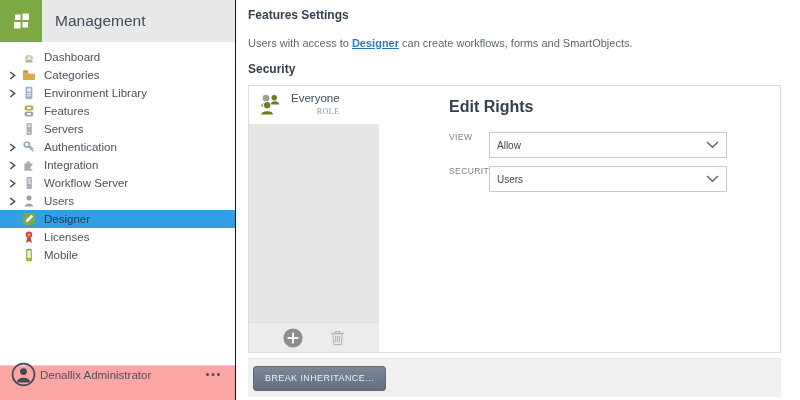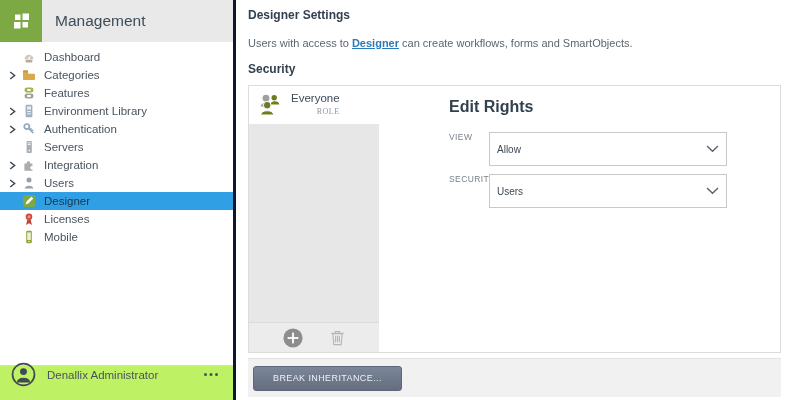--- a/index.html
+++ b/index.html
@@ -1,38 +1,38 @@
 <!DOCTYPE html>
 <html style="--brand: #7CA943; --sel: #319FE3; --link: #2B7BB9;"><head>
 <meta charset="utf-8">
 <style>
   * { box-sizing: border-box; margin: 0; padding: 0; }
   html,body { width: 800px; height: 400px; overflow: hidden; }
   body { font-family: "Liberation Sans", sans-serif; background: #fff; color: #49535f; }
   .app { display: flex; width: 800px; height: 400px; }
 
   
-  .sidebar { width: 236px; min-width: 236px; background: #fff; border-right: 3px solid #0f172a;
+  .sidebar { width: 236px; min-width: 236px; background: #fff; border-right: 1px solid #0f172a;
              display: flex; flex-direction: column; }
   .sb-header { display: flex; height: 42px; }
   .logo { width: 42px; height: 42px; background: var(--brand); display: flex;
           align-items: center; justify-content: center; flex: none; }
   .sb-title { flex: 1; background: #e9e9e9; display: flex; align-items: center;
               padding-left: 13px; font-size: 15.5px; color: #3e4c59; }
   .nav { padding-top: 6px; flex: 1; }
   .nav-item { display: flex; align-items: center; height: 18px; padding-left: 9px;
               cursor: default; }
   .nav-item .chev { width: 13px; display: flex; align-items: center; flex: none; }
   .nav-item .nav-icon { width: 14px; height: 14px; margin-right: 8px; flex: none;
                         display: flex; align-items: center; justify-content: center; }
   .nav-item .nav-label { font-size: 11.5px; color: #49535f; white-space: nowrap; }
   .nav-item.selected { background: var(--sel); }
   .nav-item.selected .nav-label { color: #16374e; }
-  .user-bar { height: 35px; background: #bef264; border-top: 1px solid #d9d9d9;
-              display: flex; align-items: center; padding: 0 12px 17px 11px; gap: 11px; }
+  .user-bar { height: 35px; background: #fca5a5; border-top: 1px solid #d9d9d9;
+              display: flex; align-items: center; padding: 0 12px 17px 11px; gap: 4px; }
   .user-name { font-size: 11.5px; color: #49535f; }
   .user-menu { margin-left: auto; display: flex; align-items: center; padding: 4px 2px; cursor: pointer; }
 
   
   .main { flex: 1; background: #fff; padding: 8px 0 0 12px; }
   .page-title { font-size: 12px; font-weight: bold; color: #33414e; }
   .desc { margin-top: 15px; font-size: 11px; color: #5b6670; }
   .desc a { color: var(--link); font-weight: bold; text-decoration: underline; cursor: pointer; }
   .section-title { margin-top: 13px; font-size: 12px; font-weight: bold; color: #33414e; }
 
@@ -46,29 +46,29 @@
   .role-type { font-size: 8px; color: #8d97a0; letter-spacing: 0.5px; margin-top: 2px; font-family: Liberation Serif, serif; }
   .role-list-bg { flex: 1; background: #e7e7e7; }
   .role-toolbar { height: 30px; background: #ececec; border-top: 1px solid #dcdcdc;
                   display: flex; align-items: center; justify-content: center; gap: 27px; }
   .tb-btn { display: flex; align-items: center; justify-content: center; cursor: pointer; }
 
   .rights-pane { flex: 1; padding: 12px 0 0 70px; }
   .rights-title { font-size: 16px; font-weight: bold; color: #33414e; margin-bottom: 16px; }
   .rights-row { display: flex; align-items: flex-start; margin-bottom: 8px; }
   .rights-label { width: 40px; font-size: 8.5px; color: #7a828c; letter-spacing: 0.4px; flex: none; }
-  .fake-select { width: 238px; height: 18px; border: 1px solid #c9c9c9; background: #fff;
+  .fake-select { width: 238px; height: 26px; border: 1px solid #c9c9c9; background: #fff;
                  display: flex; align-items: center; justify-content: space-between;
-                 padding: 16px 7px; font-size: 10px; color: #3f4954; cursor: pointer; }
+                 padding: 0 7px; font-size: 10px; color: #3f4954; cursor: pointer; }
 
   .footer-strip { margin-top: 5px; width: 533px; height: 39px; background: #f1f1f1;
                   border-top: 1px solid #e3e3e3; display: flex; align-items: center; padding-left: 5px; }
   .break-btn { font-family: "Liberation Sans", sans-serif; font-size: 9px; letter-spacing: 0.4px;
                color: #eef1f5; background: linear-gradient(#7b8699, #646e7f);
-               border: 1px solid #5c6777; border-radius: 3px; padding: 6px 19px 7px; cursor: pointer; }
+               border: 1px solid #5c6777; border-radius: 3px; padding: 6px 11px 7px; cursor: pointer; }
 </style>
 </head>
 <body>
 
 <div class="app">
 
   <div class="sidebar">
     <div class="sb-header">
       <div class="logo">
           <svg width="21" height="21" viewBox="0 0 21 21">
@@ -101,85 +101,101 @@
           </span>
           <span class="nav-icon">
             <svg width="14" height="14" viewBox="0 0 14 14">
               <rect x="1" y="2.2" width="5" height="3" rx="0.6" fill="#c6973f"></rect>
               <path d="M1 4.2 h4.6 l1.2 1.5 H12.4 a.6.6 0 0 1 .6.6 v4.9 a.8.8 0 0 1-.8.8 H1.8 a.8.8 0 0 1-.8-.8 z" fill="#d9a94e"></path>
             </svg>
           </span>
           <span class="nav-label">Categories</span>
         </div>
         <div class="nav-item">
+          <span class="chev">
+            <svg width="7" height="9" viewBox="0 0 7 9">
+              <path d="M1.2 1 L5.6 4.5 L1.2 8" fill="none" stroke="#3e4a55" stroke-width="1.5"></path>
+            </svg>
+          </span>
+          <span class="nav-icon">
+            <svg width="14" height="14" viewBox="0 0 14 14">
+              <rect x="3.6" y="0.8" width="6.8" height="12.4" rx="1" fill="#9fb0c2"></rect>
+              <rect x="5" y="2.4" width="4" height="3.2" fill="#e8edf2"></rect>
+              <rect x="5" y="7" width="4" height="1.1" fill="#e8edf2"></rect>
+              <rect x="5" y="9.2" width="4" height="1.1" fill="#e8edf2"></rect>
+            </svg>
+          </span>
+          <span class="nav-label">Environment Library</span>
+        </div>
+        <div class="nav-item">
           <span class="chev"></span>
           <span class="nav-icon">
             <svg width="14" height="14" viewBox="0 0 14 14">
               <rect x="2.6" y="1.4" width="8.8" height="5.1" rx="2.2" fill="#a8b24a"></rect>
               <rect x="5.1" y="3" width="3.8" height="1.9" rx="0.9" fill="#fff"></rect>
               <rect x="2.6" y="7.4" width="8.8" height="5.1" rx="2.2" fill="#9aa89c"></rect>
               <rect x="5.1" y="9" width="3.8" height="1.9" rx="0.9" fill="#fff"></rect>
             </svg>
           </span>
           <span class="nav-label">Features</span>
         </div>
         <div class="nav-item">
-          <span class="chev">
-            <svg width="7" height="9" viewBox="0 0 7 9">
-              <path d="M1.2 1 L5.6 4.5 L1.2 8" fill="none" stroke="#3e4a55" stroke-width="1.5"></path>
-            </svg>
-          </span>
-          <span class="nav-icon">
-            <svg width="14" height="14" viewBox="0 0 14 14">
-              <rect x="3.6" y="0.8" width="6.8" height="12.4" rx="1" fill="#9fb0c2"></rect>
-              <rect x="5" y="2.4" width="4" height="3.2" fill="#e8edf2"></rect>
-              <rect x="5" y="7" width="4" height="1.1" fill="#e8edf2"></rect>
-              <rect x="5" y="9.2" width="4" height="1.1" fill="#e8edf2"></rect>
-            </svg>
-          </span>
-          <span class="nav-label">Environment Library</span>
-        </div>
-        <div class="nav-item">
-          <span class="chev">
-            <svg width="7" height="9" viewBox="0 0 7 9">
-              <path d="M1.2 1 L5.6 4.5 L1.2 8" fill="none" stroke="#3e4a55" stroke-width="1.5"></path>
-            </svg>
-          </span>
-          <span class="nav-icon">
-            <svg width="14" height="14" viewBox="0 0 14 14">
-              <circle cx="4.8" cy="4.6" r="2.6" fill="none" stroke="#93a7bc" stroke-width="1.7"></circle>
-              <path d="M6.8 6.6 L11.4 11.2 M9.6 9.4 l1.6-1.5 M8.1 7.9 l1.5-1.5" stroke="#93a7bc" stroke-width="1.5" fill="none"></path>
-            </svg>
-          </span>
-          <span class="nav-label">Authentication</span>
-        </div>
-        <div class="nav-item">
           <span class="chev"></span>
           <span class="nav-icon">
             <svg width="14" height="14" viewBox="0 0 14 14">
               <rect x="4.6" y="0.9" width="5.2" height="12.2" rx="0.8" fill="#a9aeb4"></rect>
               <rect x="5.8" y="2.4" width="2.8" height="0.9" fill="#fff"></rect>
               <rect x="5.8" y="4.2" width="2.8" height="0.9" fill="#fff"></rect>
               <circle cx="7.2" cy="10.6" r="0.8" fill="#fff"></circle>
             </svg>
           </span>
           <span class="nav-label">Servers</span>
         </div>
         <div class="nav-item">
           <span class="chev">
             <svg width="7" height="9" viewBox="0 0 7 9">
               <path d="M1.2 1 L5.6 4.5 L1.2 8" fill="none" stroke="#3e4a55" stroke-width="1.5"></path>
             </svg>
           </span>
           <span class="nav-icon">
             <svg width="14" height="14" viewBox="0 0 14 14">
+              <circle cx="4.8" cy="4.6" r="2.6" fill="none" stroke="#93a7bc" stroke-width="1.7"></circle>
+              <path d="M6.8 6.6 L11.4 11.2 M9.6 9.4 l1.6-1.5 M8.1 7.9 l1.5-1.5" stroke="#93a7bc" stroke-width="1.5" fill="none"></path>
+            </svg>
+          </span>
+          <span class="nav-label">Authentication</span>
+        </div>
+        <div class="nav-item">
+          <span class="chev">
+            <svg width="7" height="9" viewBox="0 0 7 9">
+              <path d="M1.2 1 L5.6 4.5 L1.2 8" fill="none" stroke="#3e4a55" stroke-width="1.5"></path>
+            </svg>
+          </span>
+          <span class="nav-icon">
+            <svg width="14" height="14" viewBox="0 0 14 14">
               <path d="M2.4 5.6 h2.3 a1.8 1.8 0 1 1 3.4 0 h2.3 v2.4 a1.7 1.7 0 1 0 0 3.3 v1.5 H2.4z" fill="#acacac"></path>
             </svg>
           </span>
           <span class="nav-label">Integration</span>
+        </div>
+        <div class="nav-item">
+          <span class="chev">
+            <svg width="7" height="9" viewBox="0 0 7 9">
+              <path d="M1.2 1 L5.6 4.5 L1.2 8" fill="none" stroke="#3e4a55" stroke-width="1.5"></path>
+            </svg>
+          </span>
+          <span class="nav-icon">
+            <svg width="14" height="14" viewBox="0 0 14 14">
+              <rect x="4.6" y="0.9" width="5.2" height="12.2" rx="0.8" fill="#a9aeb4"></rect>
+              <rect x="5.8" y="2.8" width="2.8" height="0.9" fill="#fff"></rect>
+              <rect x="5.8" y="4.8" width="2.8" height="0.9" fill="#fff"></rect>
+              <rect x="5.8" y="6.8" width="2.8" height="0.9" fill="#fff"></rect>
+            </svg>
+          </span>
+          <span class="nav-label">Workflow Server</span>
         </div>
         <div class="nav-item">
           <span class="chev">
             <svg width="7" height="9" viewBox="0 0 7 9">
               <path d="M1.2 1 L5.6 4.5 L1.2 8" fill="none" stroke="#3e4a55" stroke-width="1.5"></path>
             </svg>
           </span>
           <span class="nav-icon">
             <svg width="14" height="14" viewBox="0 0 14 14">
               <circle cx="7" cy="4.1" r="2.5" fill="#9aa0a6"></circle>
@@ -234,21 +250,21 @@
           <svg width="16" height="5" viewBox="0 0 16 5">
             <circle cx="2.5" cy="2.5" r="1.5" fill="#4a5258"></circle>
             <circle cx="8" cy="2.5" r="1.5" fill="#4a5258"></circle>
             <circle cx="13.5" cy="2.5" r="1.5" fill="#4a5258"></circle>
           </svg>
         </span>
     </div>
   </div>
 
   <div class="main">
-    <div class="page-title">Designer Settings</div>
+    <div class="page-title">Features Settings</div>
 
     <div class="desc"><span>Users with access to </span><a>Designer</a><span> can create workflows, forms and SmartObjects.</span></div>
 
     <div class="section-title">Security</div>
 
     <div class="card">
       <div class="role-col">
         <div class="role-item">
           <span class="role-icon"><svg width="26" height="26" viewBox="0 0 26 26">
                 <circle cx="9" cy="6.2" r="3.4" fill="#a0a0a0"></circle>

